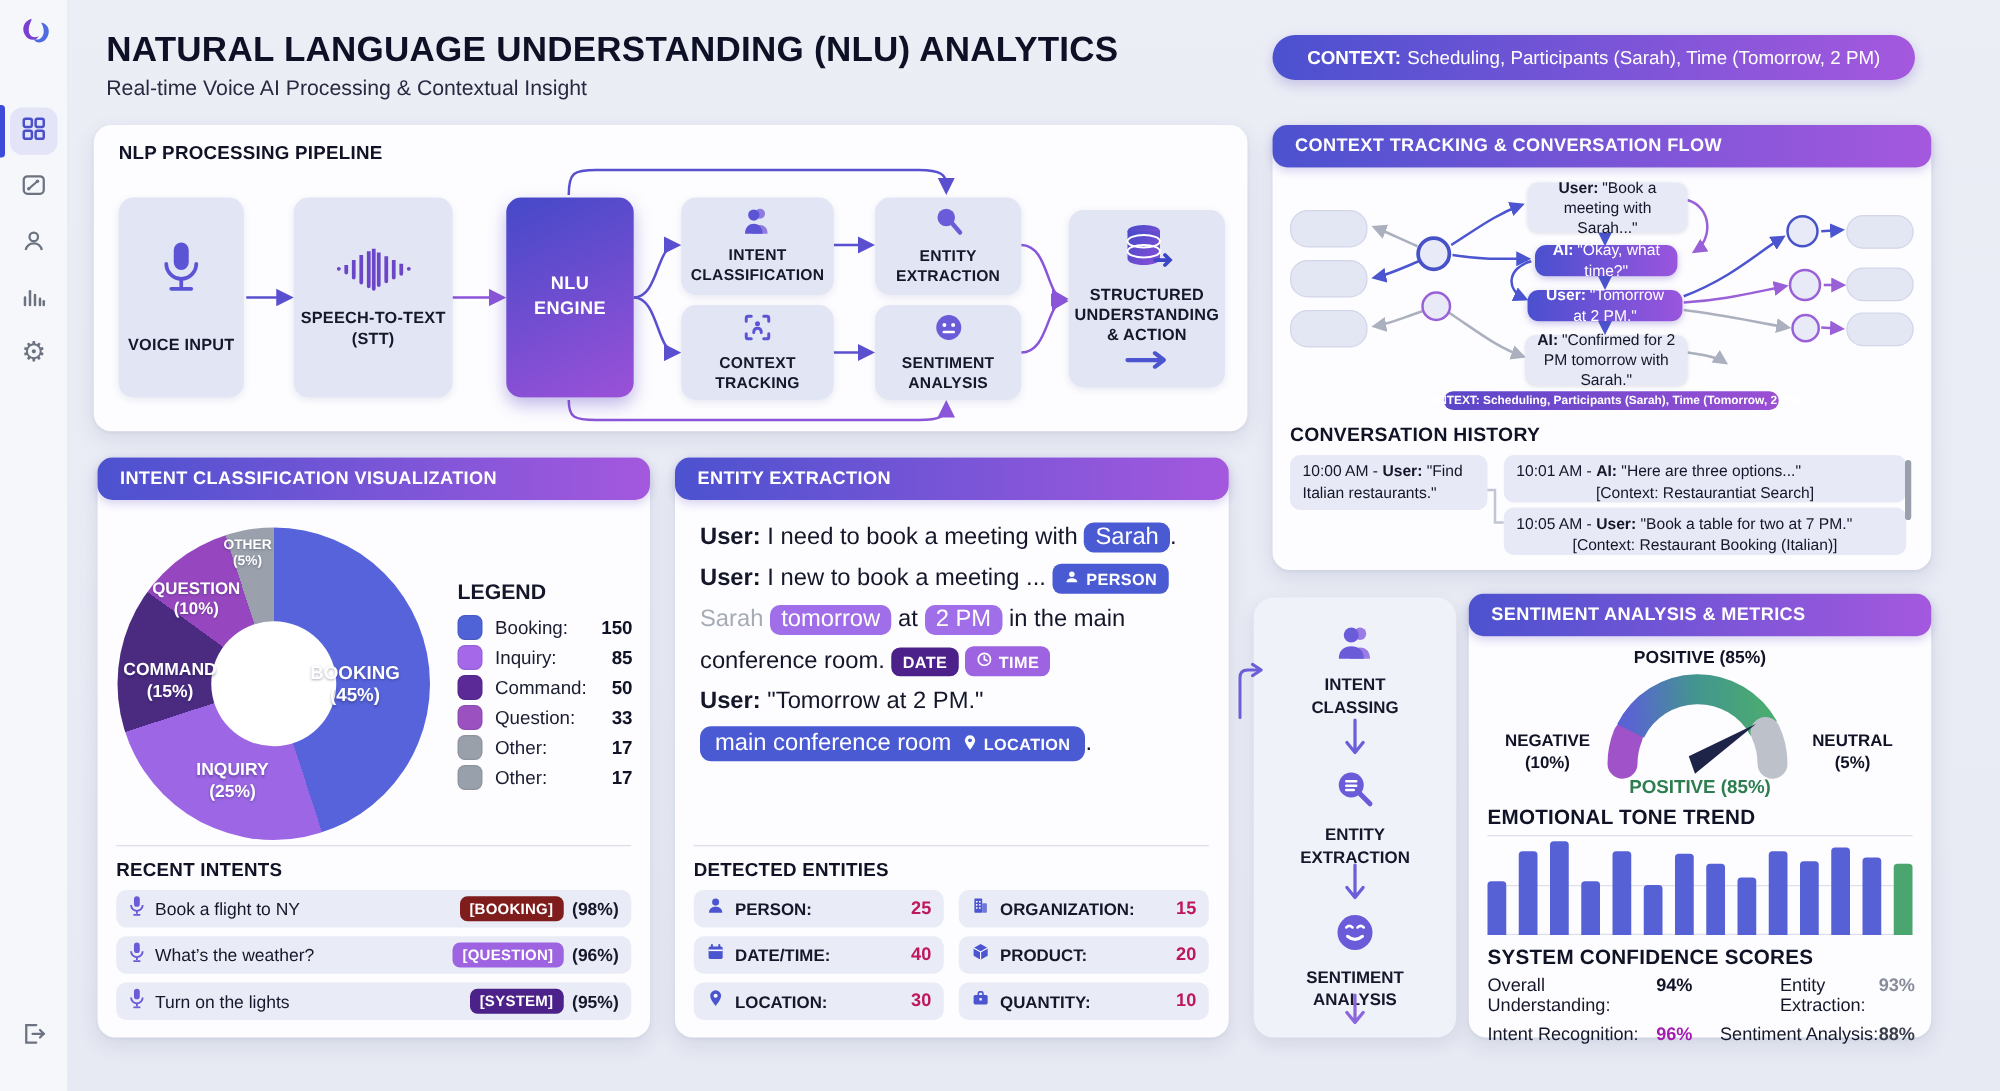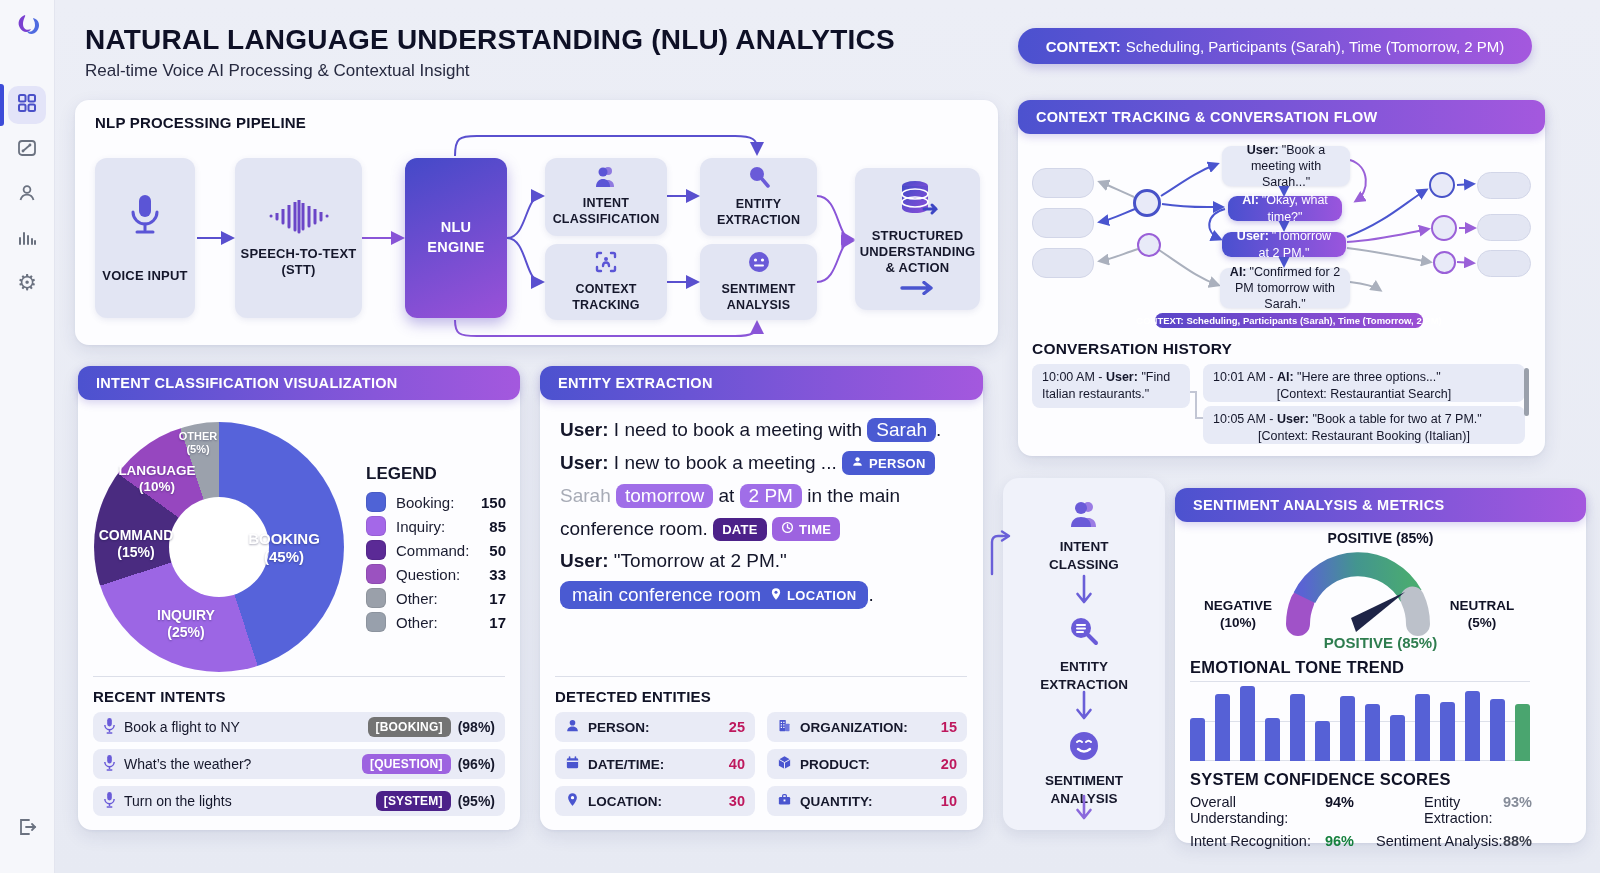--- a/index.html
+++ b/index.html
@@ -327,21 +327,21 @@
     <div class="slice-lbl" style="left:206px;top:182px;font-size:15px;">
       <span>BOOKING</span><br><span>(45%)</span>
     </div>
     <div class="slice-lbl" style="left:108px;top:258px;font-size:14px;">
       <span>INQUIRY</span><br><span>(25%)</span>
     </div>
     <div class="slice-lbl" style="left:58px;top:178px;font-size:14px;">
       <span>COMMAND</span><br><span>(15%)</span>
     </div>
     <div class="slice-lbl" style="left:79px;top:113px;font-size:13.5px;">
-      <span>LANGUAGE</span><br><span>(10%)</span>
+      <span>QUESTION</span><br><span>(10%)</span>
     </div>
     <div class="slice-lbl" style="left:120px;top:77px;font-size:11px;">
       <span>OTHER</span><br><span>(5%)</span>
     </div>
 
     <div class="abs" style="left:288px;top:98px;font-size:17px;font-weight:800;">LEGEND</div>
     <div class="abs" id="legend-rows" style="left:288px;top:124px;width:140px;">
         <div class="legend-row">
           <span class="legend-sw" style="background:#4f63d6"></span>
       <span class="legend-lbl">Booking:</span>
@@ -377,21 +377,21 @@
     <div class="divider" style="left:15px;top:310px;width:412px;"></div>
     <div class="sec-title abs" style="left:15px;top:322px;">RECENT INTENTS</div>
     <div id="recent-rows">
         <div class="intent-row" style="top: 346px;">
           <span><svg width="13" height="17" viewBox="0 0 14 18">
               <rect x="4.5" y="1" width="5" height="9" rx="2.5" fill="#6a5bd8"></rect>
               <path d="M2 8.5 a5 5 0 0 0 10 0" fill="none" stroke="#6a5bd8" stroke-width="1.6"></path>
               <path d="M7 13.5 V16 M4 17 H10" stroke="#6a5bd8" stroke-width="1.6"></path>
             </svg></span>
       <span class="txt">Book a flight to NY</span>
-      <span class="intent-badge" style="background:#737373">[BOOKING]</span>
+      <span class="intent-badge" style="background:#7f1d1d">[BOOKING]</span>
       <span class="intent-conf">(98%)</span>
         </div>
         <div class="intent-row" style="top: 383px;">
           <span><svg width="13" height="17" viewBox="0 0 14 18">
               <rect x="4.5" y="1" width="5" height="9" rx="2.5" fill="#6a5bd8"></rect>
               <path d="M2 8.5 a5 5 0 0 0 10 0" fill="none" stroke="#6a5bd8" stroke-width="1.6"></path>
               <path d="M7 13.5 V16 M4 17 H10" stroke="#6a5bd8" stroke-width="1.6"></path>
             </svg></span>
       <span class="txt">What’s the weather?</span>
       <span class="intent-badge" style="background:#9d63e0">[QUESTION]</span>
@@ -615,21 +615,21 @@
     </div>
     <svg class="abs" style="left:71px;top:316px;" width="20" height="30">
         <path d="M10 2 V22 M3.5 16 L10 24 L16.5 16" stroke="#8a68dc" stroke-width="2.6" fill="none" stroke-linecap="round" stroke-linejoin="round"></path>
       </svg>
   </div>
   <svg class="abs" style="left:988px;top:528px;" width="26" height="48">
       <path d="M4 46 V14 Q4 8 10 8 H18" stroke="#6a5fd8" stroke-width="2.4" fill="none" stroke-linecap="round"></path>
       <path d="M14 3.5 L21 8 L14 12.5" fill="none" stroke="#6a5fd8" stroke-width="2.4" stroke-linecap="round" stroke-linejoin="round"></path>
     </svg>
 
-  <div class="card" style="left:1175px;top:488px;width:411px;height:355px;">
+  <div class="card" style="left:1175px;top:475px;width:370px;height:355px;">
     <div class="panel-head">SENTIMENT ANALYSIS &amp; METRICS</div>
 
     <div class="gauge-lbl" style="left:0;right:0;top:42px;font-size:14px;">POSITIVE (85%)</div>
     <svg class="abs" style="left:93px;top:58px;" width="180" height="92">
       <defs>
         <linearGradient id="posg" x1="35" y1="60" x2="145" y2="55" gradientUnits="userSpaceOnUse">
           <stop offset="0" stop-color="#5a63d4"></stop>
             <stop offset="0.5" stop-color="#43958f"></stop>
             <stop offset="1" stop-color="#4aab71"></stop>
         </linearGradient>
@@ -675,21 +675,21 @@
         <div class="score-cell" style="padding-right: 22px;">
           <span>Overall Understanding:</span>
       <span class="sv" style="color:#101226">94%</span>
         </div>
         <div class="score-cell" style="padding-right: 0px; margin-left: 48px;">
           <span>Entity Extraction:</span>
       <span class="sv" style="color:#868c99">93%</span>
         </div>
         <div class="score-cell" style="padding-right: 22px;">
           <span>Intent Recognition:</span>
-      <span class="sv" style="color:#15803d">96%</span>
+      <span class="sv" style="color:#a21caf">96%</span>
         </div>
         <div class="score-cell" style="padding-right: 0px;">
           <span>Sentiment Analysis:</span>
       <span class="sv" style="color:#3c404d">88%</span>
         </div>
       </div>
   </div>
 
 </div>
 

